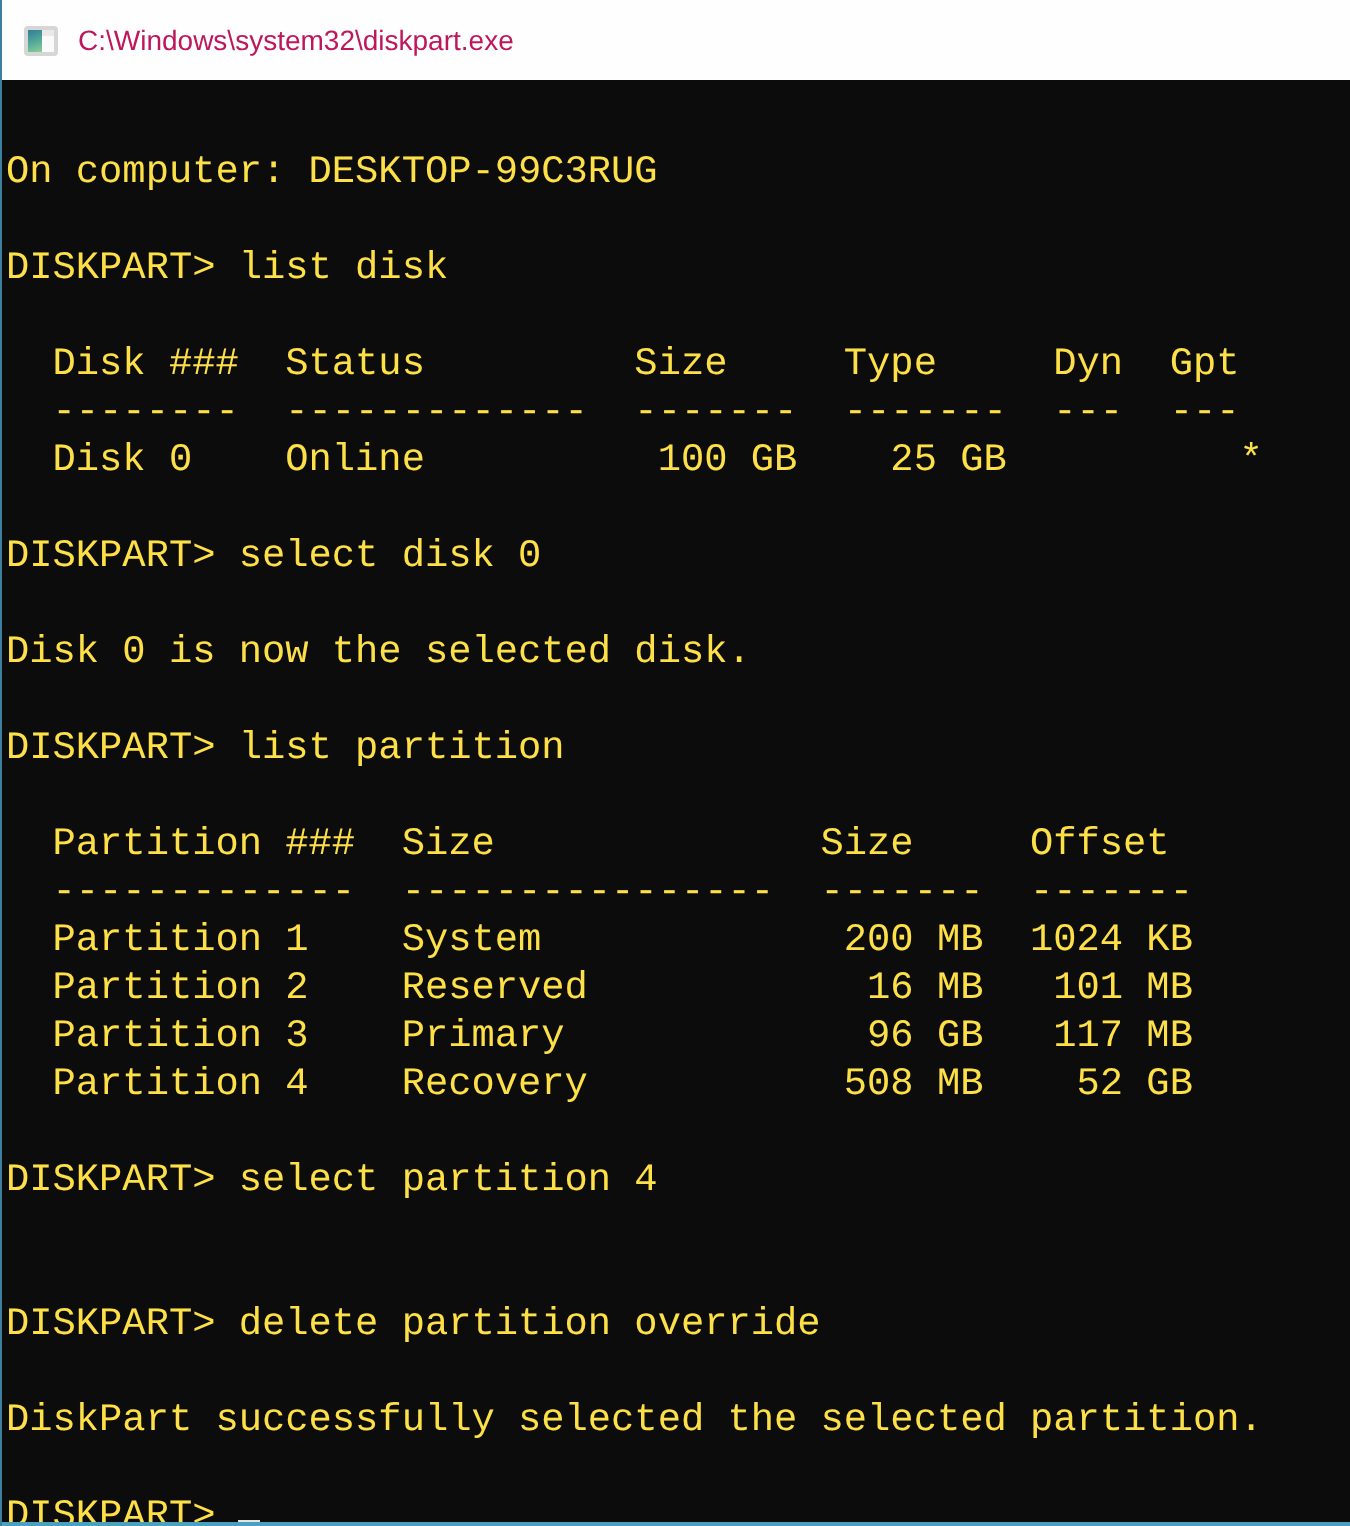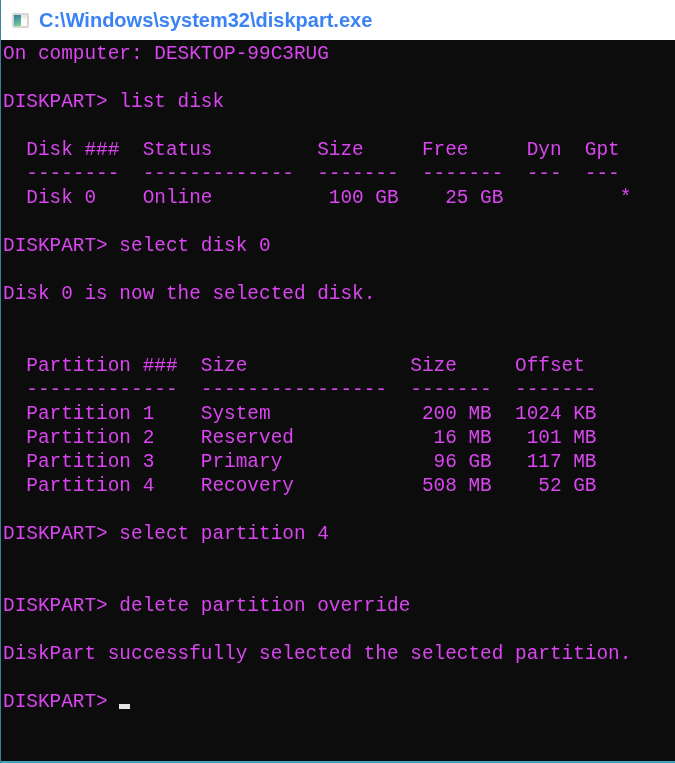--- a/index.html
+++ b/index.html
@@ -42,36 +42,36 @@
   }
   .win-icon::after {
     content: "";
     position: absolute;
     left: 7px; top: 0;
     width: 6px; height: 3px;
     background: #e9e9e9;
   }
 
   .title-text {
-    font-size: 20px;
-    color: #3b82f6;
+    font-size: 14px;
+    color: #be185d;
     white-space: nowrap;
-    font-weight: bold;
   }
 
   .console {
     flex: 1 1 auto;
     background: #0c0c0c;
-    color: #d946ef;
+    color: #fde047;
     font-family: "Liberation Mono", "DejaVu Sans Mono", monospace;
     font-size: 19.4px;
     line-height: 24px;
     padding: 2px 0 0 2px;
     overflow: hidden;
     border-bottom: 2px solid #4aa0c0;
+    margin-top: 32px;
   }
 
   .line {
     white-space: pre;
     height: 24px;
   }
 
   .cursor {
     display: inline-block;
     width: 11px;
@@ -88,28 +88,29 @@
   <div class="titlebar">
     <span class="win-icon"></span>
     <span class="title-text">C:\Windows\system32\diskpart.exe</span>
   </div>
 
   <div class="console">
     <div class="line">On computer: DESKTOP-99C3RUG</div>
     <div class="line"></div>
     <div class="line">DISKPART&gt; list disk</div>
     <div class="line"></div>
-    <div class="line">  Disk ###  Status         Size     Free     Dyn  Gpt</div>
+    <div class="line">  Disk ###  Status         Size     Type     Dyn  Gpt</div>
     <div class="line">  --------  -------------  -------  -------  ---  ---</div>
     <div class="line">  Disk 0    Online          100 GB    25 GB          *</div>
     <div class="line"></div>
     <div class="line">DISKPART&gt; select disk 0</div>
     <div class="line"></div>
     <div class="line">Disk 0 is now the selected disk.</div>
     <div class="line"></div>
+    <div class="line">DISKPART&gt; list partition</div>
     <div class="line"></div>
     <div class="line">  Partition ###  Size              Size     Offset</div>
     <div class="line">  -------------  ----------------  -------  -------</div>
     <div class="line">  Partition 1    System             200 MB  1024 KB</div>
     <div class="line">  Partition 2    Reserved            16 MB   101 MB</div>
     <div class="line">  Partition 3    Primary             96 GB   117 MB</div>
     <div class="line">  Partition 4    Recovery           508 MB    52 GB</div>
     <div class="line"></div>
     <div class="line">DISKPART&gt; select partition 4</div>
     <div class="line"></div>

